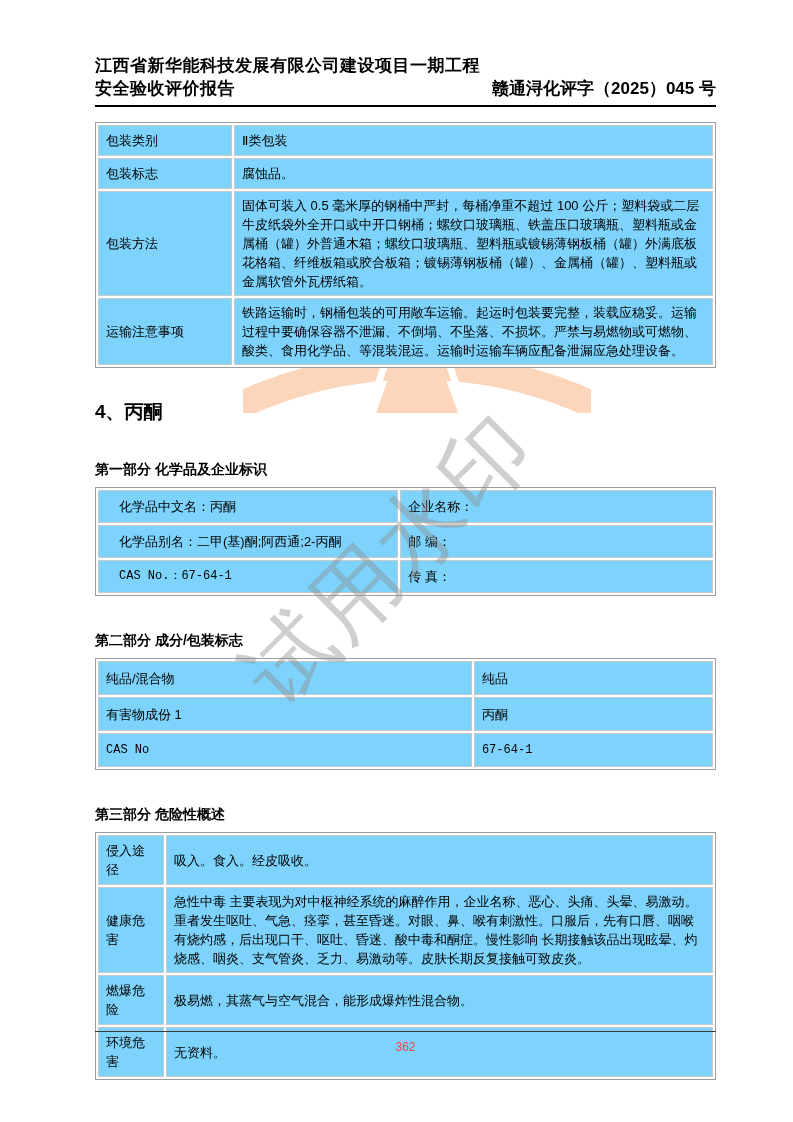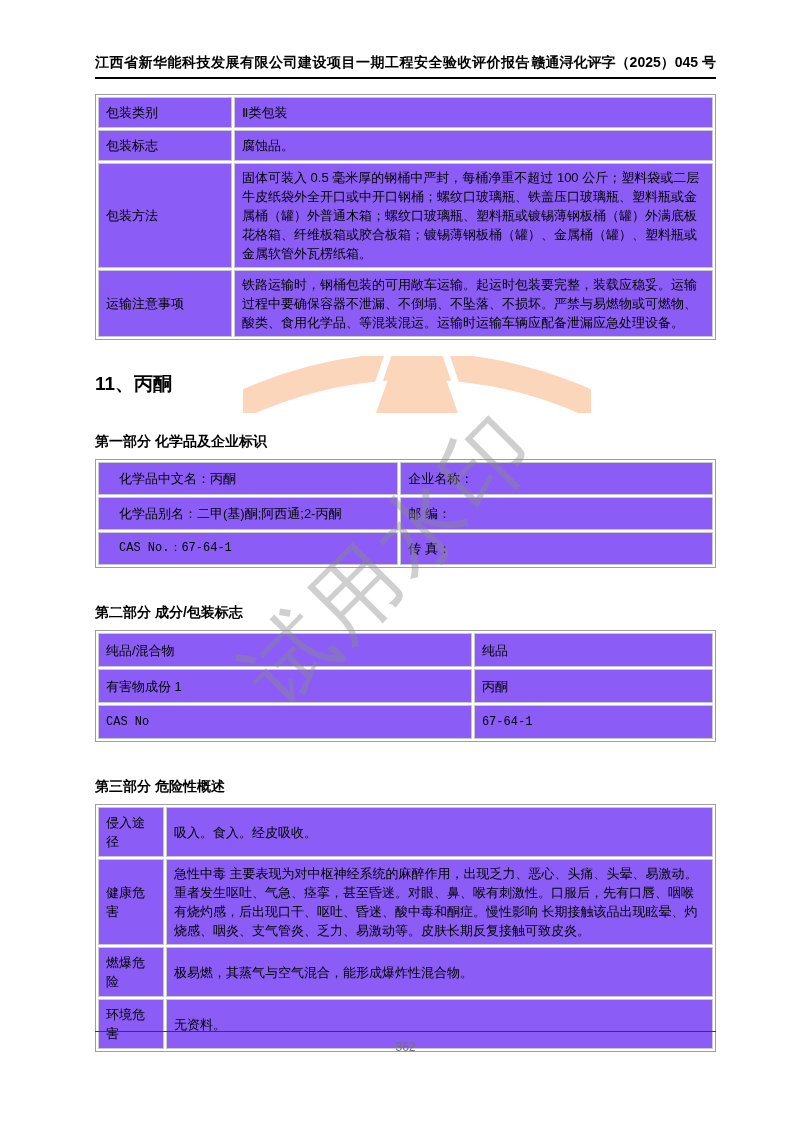--- a/index.html
+++ b/index.html
@@ -4,50 +4,50 @@
 <style>
   html,body{margin:0;padding:0;background:#ffffff;}
   body{width:793px;height:1122px;overflow:hidden;
        font-family:"Liberation Sans","DejaVu Sans",sans-serif;
        color:#000;}
   .page{position:relative;width:793px;height:1122px;background:#fff;}
   .content{position:relative;z-index:1;padding:54px 77px 0 95px;}
 
   
   .hdr{display:flex;justify-content:space-between;align-items:flex-end;
-       font-size:14px;font-weight:bold;padding-bottom:5px;
+       font-size:17px;font-weight:bold;padding-bottom:5px;
        border-bottom:2px solid #000;}
   .hdr .hl{letter-spacing:.5px;}
   .hdr .hr{white-space:nowrap;}
 
   
   table.tbl{width:100%;border-collapse:separate;border-spacing:2px;
             background:#fff;border:1px solid #9e9e9e;
             font-size:13px;line-height:19px;}
-  table.tbl td{border:1px solid #c9c9c9;background:#8b5cf6;
+  table.tbl td{border:1px solid #c9c9c9;background:#7dd3fc;
                padding:4px 7px;vertical-align:middle;}
   table.t1{margin-top:15px;}
   table.t1 td.lbl{width:118px;}
   table.t1 tr.h30 td{height:21px;}
   table.t2 td{height:23px;}
   table.t2 td.c1{width:49%;padding-left:20px;}
   table.t3 td{height:24px;}
   table.t3 td.c1{width:61%;}
   table.t4 td.lbl{width:50px;}
   table.t4 tr.h50 td{height:40px;}
   .mono{font-family:"Liberation Mono","DejaVu Sans Mono",monospace;font-size:12px;}
 
   
   h1.sec{font-size:19px;font-weight:bold;margin:31px 0 0 0;}
   h2.part{font-size:14px;font-weight:bold;margin:36px 0 8px 0;}
 
   
   .footer{position:absolute;left:95px;right:77px;top:1031px;z-index:1;
           border-top:1px solid #3a3a3a;text-align:center;}
-  .pagenum{font-size:12px;color:#737373;margin-top:8px;}
+  .pagenum{font-size:12px;color:#ef4444;margin-top:8px;}
 
   
   .logo{position:absolute;left:243px;top:356px;width:348px;height:57px;z-index:0;}
 
   
   .wm{position:absolute;left:140px;top:510px;width:500px;height:100px;z-index:2;
       text-align:center;font-size:88px;line-height:100px;letter-spacing:4px;
       color:rgba(140,140,140,0.42);transform:rotate(-45deg);
       pointer-events:none;white-space:nowrap;
       font-family:"Liberation Serif","DejaVu Serif",serif;}
@@ -91,21 +91,21 @@
         <td class="lbl">包装方法</td>
         <td>固体可装入 0.5 毫米厚的钢桶中严封，每桶净重不超过 100 公斤；塑料袋或二层牛皮纸袋外全开口或中开口钢桶；螺纹口玻璃瓶、铁盖压口玻璃瓶、塑料瓶或金属桶（罐）外普通木箱；螺纹口玻璃瓶、塑料瓶或镀锡薄钢板桶（罐）外满底板花格箱、纤维板箱或胶合板箱；镀锡薄钢板桶（罐）、金属桶（罐）、塑料瓶或金属软管外瓦楞纸箱。</td>
       </tr>
       <tr>
         <td class="lbl">运输注意事项</td>
         <td>铁路运输时，钢桶包装的可用敞车运输。起运时包装要完整，装载应稳妥。运输过程中要确保容器不泄漏、不倒塌、不坠落、不损坏。严禁与易燃物或可燃物、酸类、食用化学品、等混装混运。运输时运输车辆应配备泄漏应急处理设备。</td>
       </tr>
     </tbody>
       </table>
 
-    <h1 class="sec">11、丙酮</h1>
+    <h1 class="sec">4、丙酮</h1>
 
     <h2 class="part">第一部分 化学品及企业标识</h2>
     <table class="tbl t2">
       <tbody>
           <tr>
         <td class="c1">化学品中文名：丙酮</td>
         <td>企业名称：</td>
       </tr>
       <tr>
         <td class="c1">化学品别名：二甲(基)酮;阿西通;2-丙酮</td>
@@ -138,21 +138,21 @@
 
     <h2 class="part">第三部分 危险性概述</h2>
     <table class="tbl t4">
       <tbody>
       <tr class="h50">
         <td class="lbl">侵入途径</td>
         <td>吸入。食入。经皮吸收。</td>
       </tr>
       <tr>
         <td class="lbl">健康危害</td>
-        <td>急性中毒 主要表现为对中枢神经系统的麻醉作用，出现乏力、恶心、头痛、头晕、易激动。重者发生呕吐、气急、痉挛，甚至昏迷。对眼、鼻、喉有刺激性。口服后，先有口唇、咽喉有烧灼感，后出现口干、呕吐、昏迷、酸中毒和酮症。慢性影响 长期接触该品出现眩晕、灼烧感、咽炎、支气管炎、乏力、易激动等。皮肤长期反复接触可致皮炎。</td>
+        <td>急性中毒 主要表现为对中枢神经系统的麻醉作用，企业名称、恶心、头痛、头晕、易激动。重者发生呕吐、气急、痉挛，甚至昏迷。对眼、鼻、喉有刺激性。口服后，先有口唇、咽喉有烧灼感，后出现口干、呕吐、昏迷、酸中毒和酮症。慢性影响 长期接触该品出现眩晕、灼烧感、咽炎、支气管炎、乏力、易激动等。皮肤长期反复接触可致皮炎。</td>
       </tr>
       <tr class="h50">
         <td class="lbl">燃爆危险</td>
         <td>极易燃，其蒸气与空气混合，能形成爆炸性混合物。</td>
       </tr>
       <tr class="h50">
         <td class="lbl">环境危害</td>
         <td>无资料。</td>
       </tr>
     </tbody>

